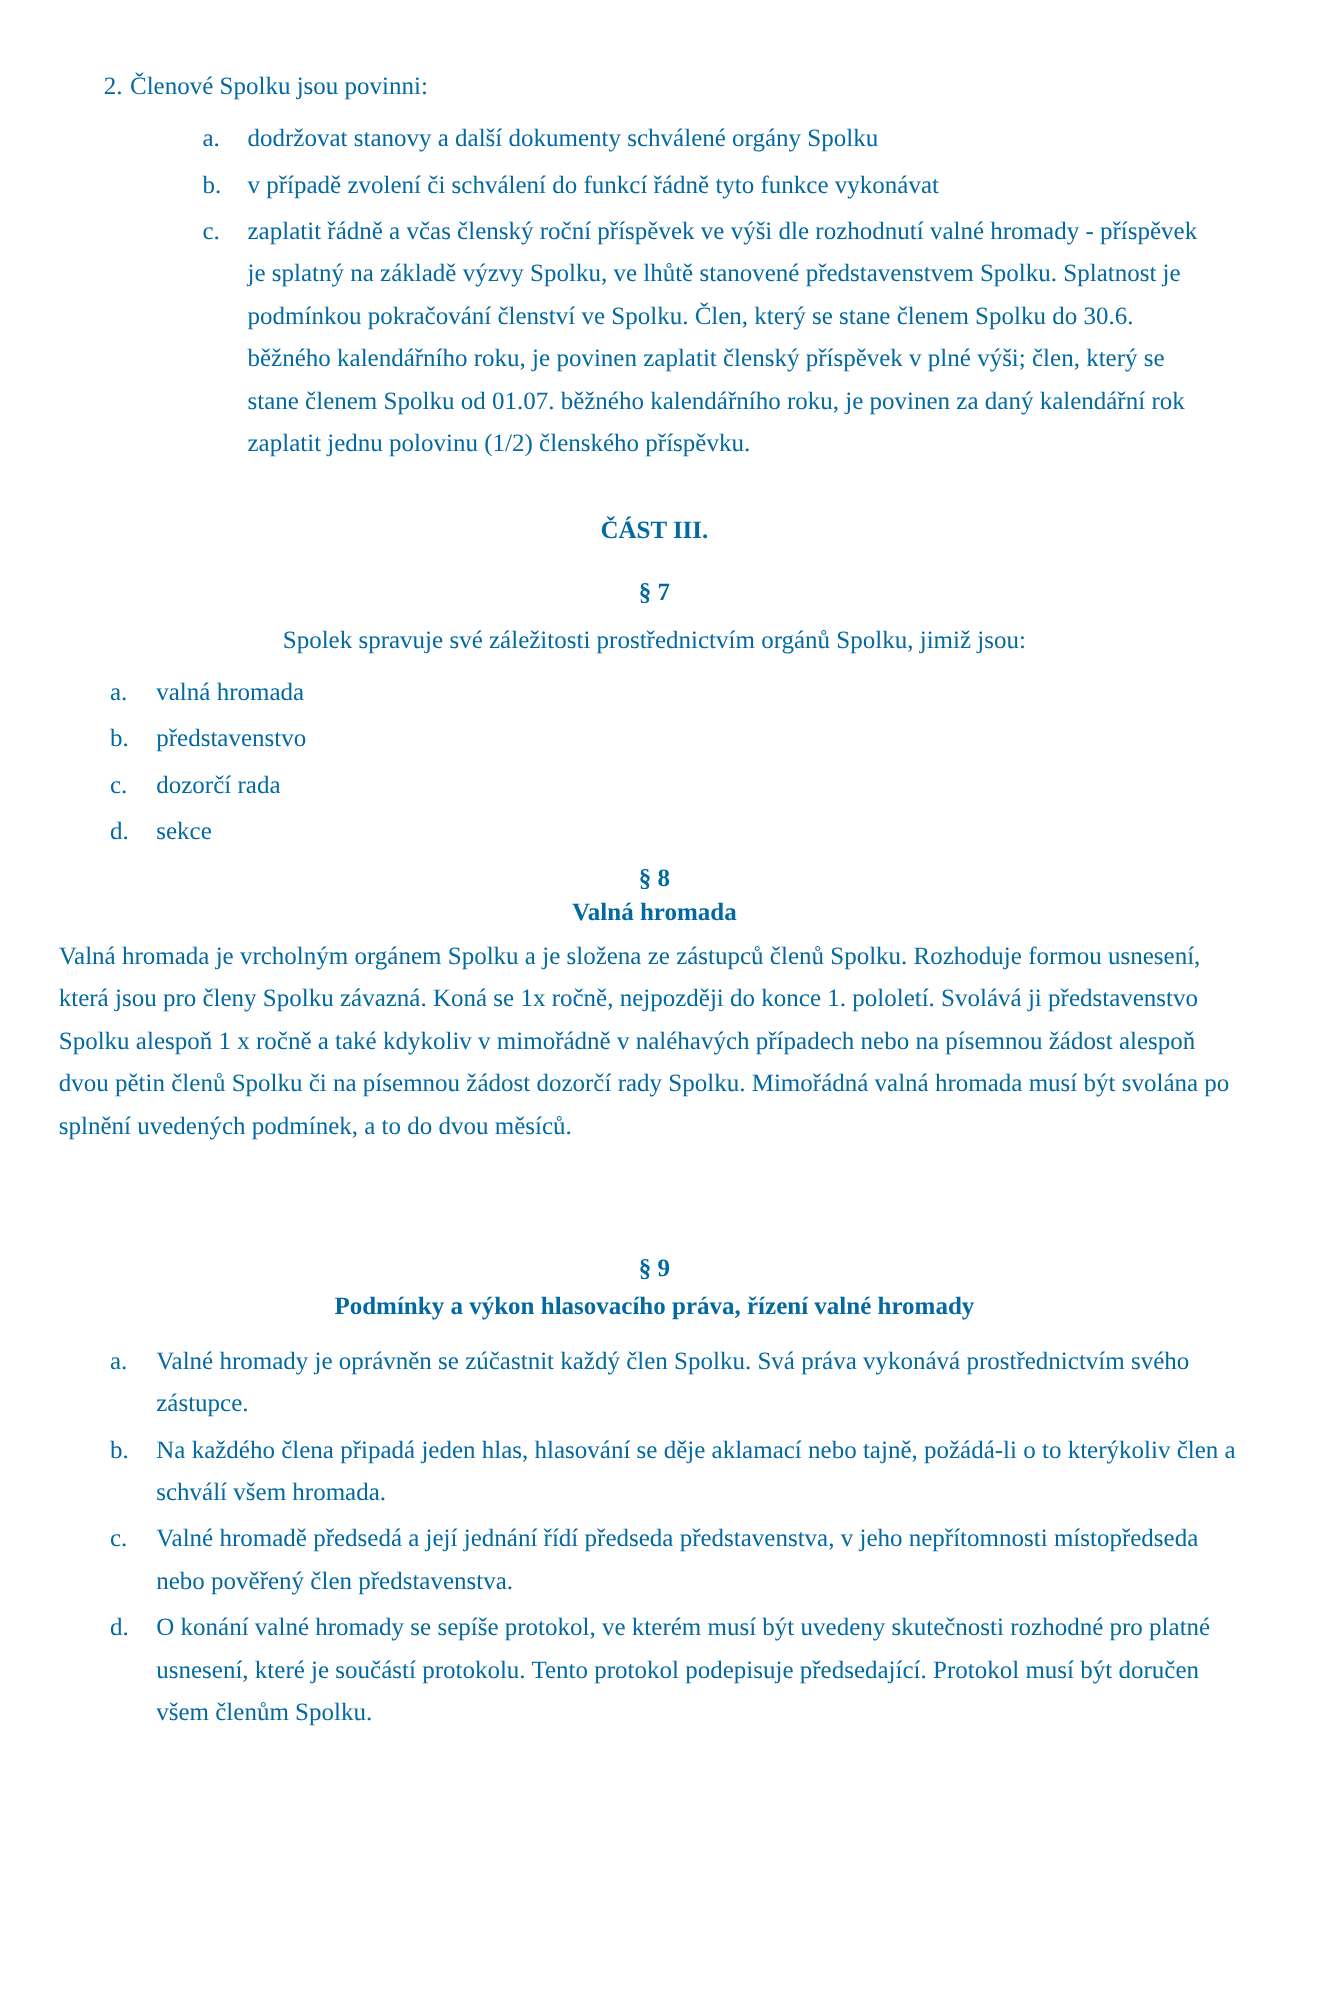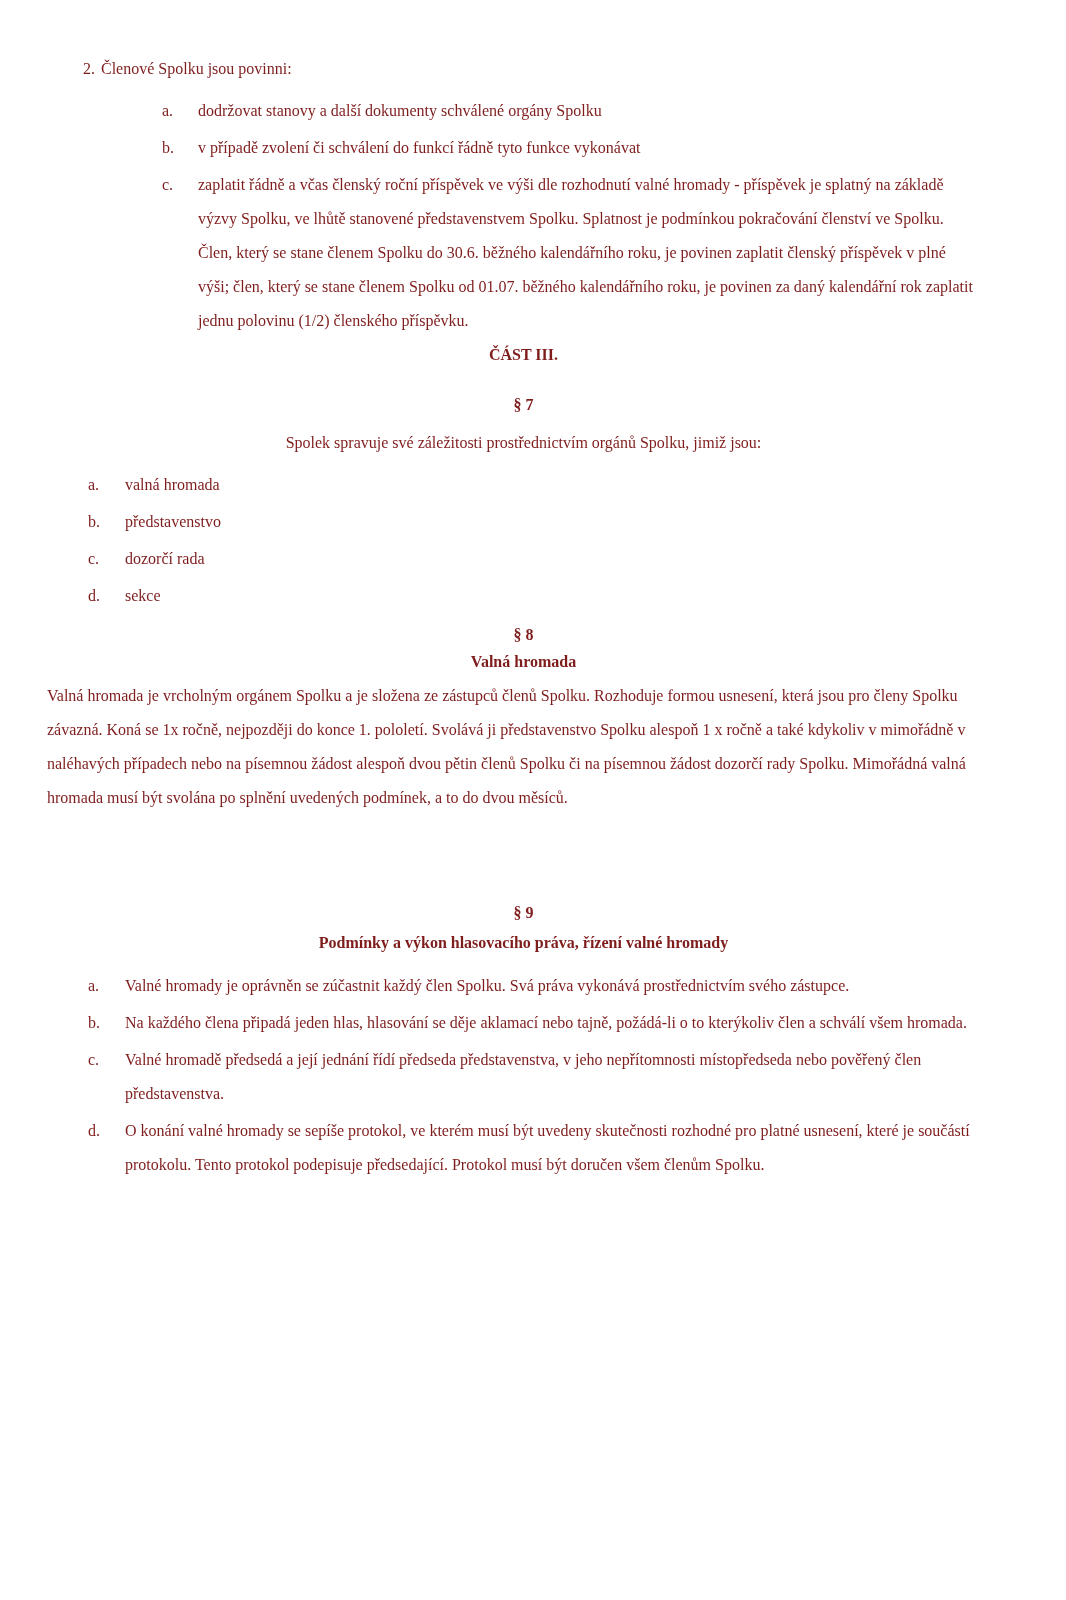--- a/index.html
+++ b/index.html
@@ -3,23 +3,23 @@
 <meta charset="utf-8">
 <style>
   * { margin: 0; padding: 0; box-sizing: border-box; }
   html, body { background: #ffffff; }
   .page {
     position: relative;
     width: 1066px;
     height: 1600px;
     margin: 0 auto;
     background: #ffffff;
-    color: #7f1d1d;
+    color: #0369a1;
     font-family: "Liberation Serif", "DejaVu Serif", serif;
-    font-size: 16px;
+    font-size: 20px;
     line-height: 34px;
     padding: 52px 66px 0 47px;
     overflow: hidden;
   }
   .intro2 { margin-left: 36px; }
   .num { margin-right: 6px; }
 
   .list .li { display: flex; margin-top: 3px; }
   .list .marker { flex: none; }
   .list .text { flex: none; }
@@ -28,21 +28,21 @@
   .list1 .marker { width: 36px; }
   .list1 .text { width: 778px; }
 
   .list2 { margin-left: 41px; margin-top: 8px; }
   .list2 .marker { width: 37px; }
   .list2 .text { width: 868px; }
 
   .heading { text-align: center; font-weight: bold; }
   .tight { line-height: 27px; }
 
-  .h-cast { }
+  .h-cast { margin-top: 35px; }
   .h-org  { margin-top: 16px; }
   .h-p7   { margin-top: 16px; }
   .h-p7t  { margin-top: 11px; }
   .intro7 { margin-top: 4px; text-align: center; }
   .h-p8   { margin-top: 8px; }
   .par8   { margin-top: 4px; }
   .h-p9   { margin-top: 84px; }
   .h-p9t  { margin-top: 3px; }
   .list9  { margin-top: 13px; }
 </style>

